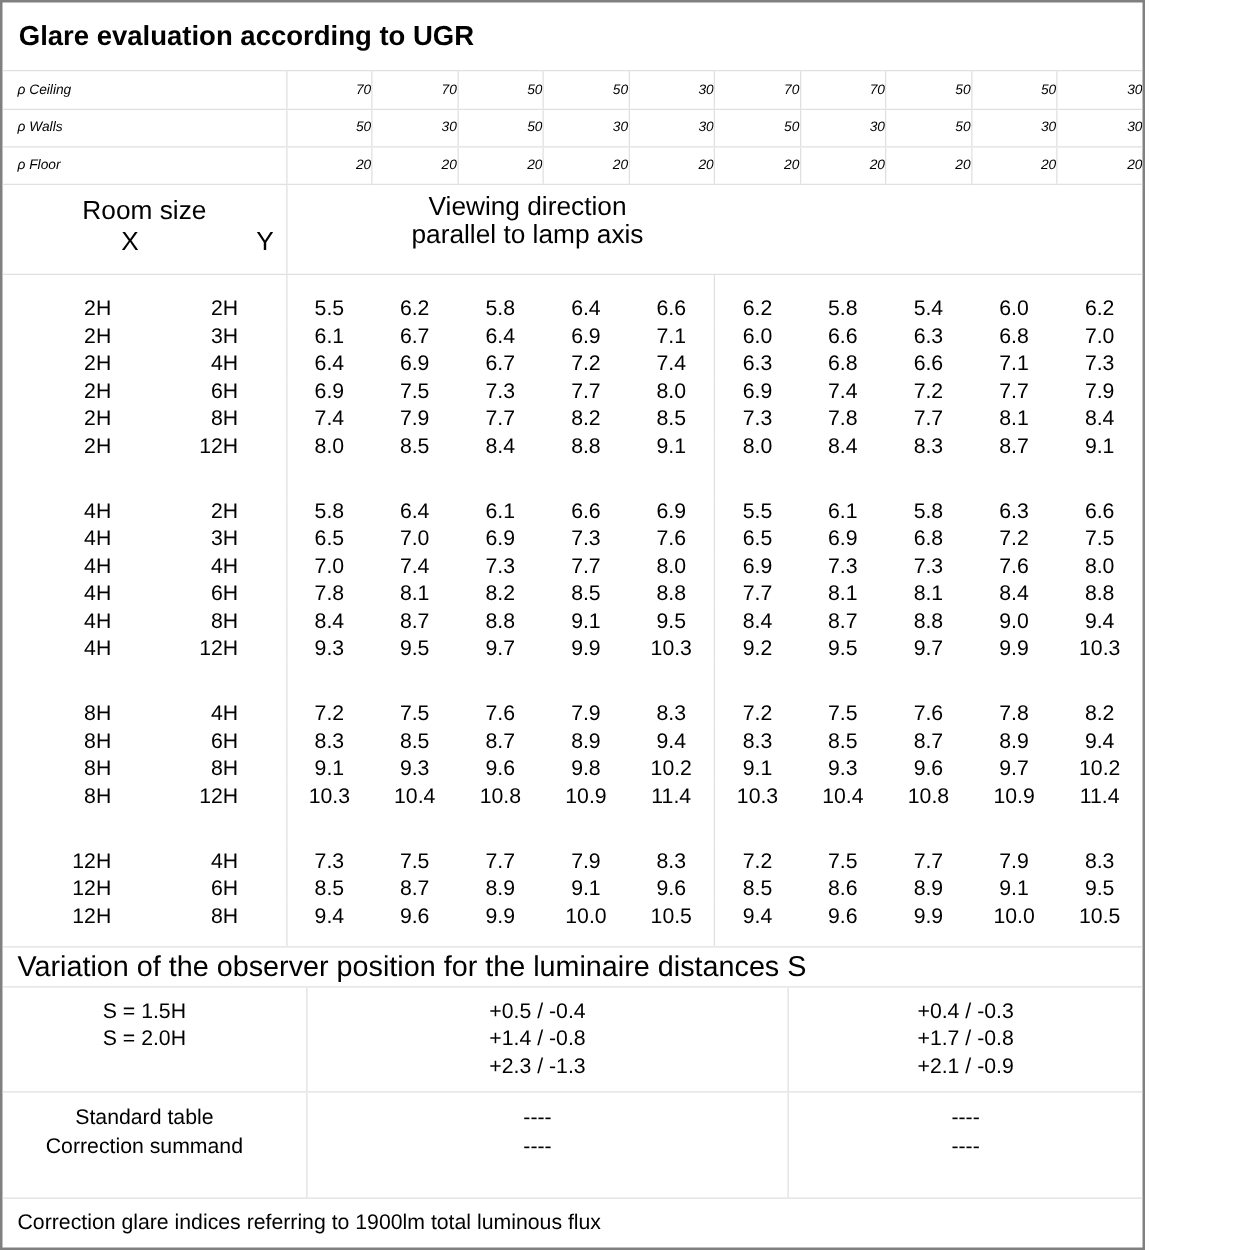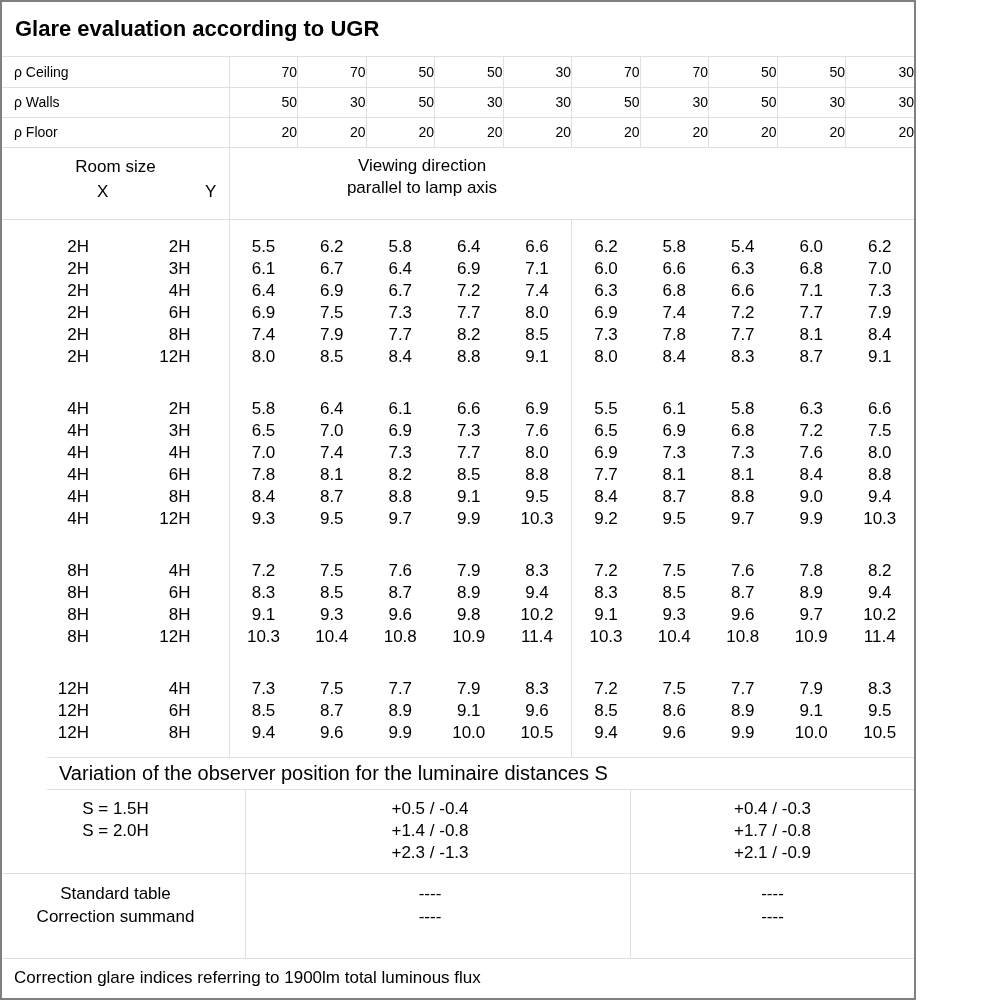--- a/index.html
+++ b/index.html
@@ -16,40 +16,40 @@
     border:2px solid var(--outer);
     background:var(--bg);
     display:flex;flex-direction:column;
     overflow:hidden;
   }
   
   .title-row{height:55px;border-bottom:1px solid var(--grid);display:flex;align-items:center;padding-left:13px;}
   .title-row span{font-size:22px;font-weight:bold;}
   
   table{border-collapse:collapse;table-layout:fixed;width:100%;}
-  .rho-table td{height:30px;font-size:14px;border-bottom:1px solid var(--grid);white-space:nowrap;overflow:hidden;}
+  .rho-table td{height:30px;font-size:11px;border-bottom:1px solid var(--grid);white-space:nowrap;overflow:hidden;font-style:italic;}
   .rho-table td.rho-label{padding-left:12px;text-align:left;}
   .rho-table td.rho-val{border-left:1px solid var(--grid);text-align:right;}
   
-  .hdr-band{height:72px;border-bottom:1px solid var(--grid);display:grid;grid-template-columns:227px 385px 1fr;font-size:17px;}
+  .hdr-band{height:72px;border-bottom:1px solid var(--grid);display:grid;grid-template-columns:227px 385px 1fr;font-size:21px;}
   .hdr-left{position:relative;text-align:center;padding-top:9px;}
   .hdr-x{position:absolute;left:95px;top:34px;}
   .hdr-y{position:absolute;left:203px;top:34px;}
   .hdr-mid,.hdr-right{border-left:1px solid var(--grid);text-align:center;padding-top:7px;line-height:22px;}
   
   .data-wrap{height:537px;overflow:hidden;}
   .data-table td{height:22px;font-size:17px;text-align:center;vertical-align:middle;white-space:nowrap;}
   .data-table td.cx{text-align:right;padding-right:26px;}
   .data-table td.cy{text-align:right;padding-right:38px;}
   .data-table td.vb{border-left:1px solid var(--grid);}
   .data-table tr.pad-top td{height:16px;}
   .data-table tr.group-gap td{height:30px;}
   .data-table tr.pad-bottom td{height:13px;}
   
-  .variation-row{height:33px;border-top:1px solid var(--grid);border-bottom:1px solid var(--grid);display:flex;align-items:center;padding-left:12px;font-size:20px;margin-left:45px;}
+  .variation-row{height:33px;border-top:1px solid var(--grid);border-bottom:1px solid var(--grid);display:flex;align-items:center;padding-left:12px;font-size:23px;}
   
   .band{display:grid;grid-template-columns:227px 385px 1fr;border-bottom:1px solid var(--grid);font-size:17px;}
   .sec-s{height:84px;}
   .sec-corr{height:85px;}
   .band .cell{padding-top:8px;text-align:center;line-height:22px;}
   .sec-corr .cell{line-height:23px;}
   .band .cell.vb{border-left:1px solid var(--grid);margin-left:16px;}
   
   .footer-row{flex:1;display:flex;align-items:center;padding-left:12px;font-size:17px;}
 </style>

